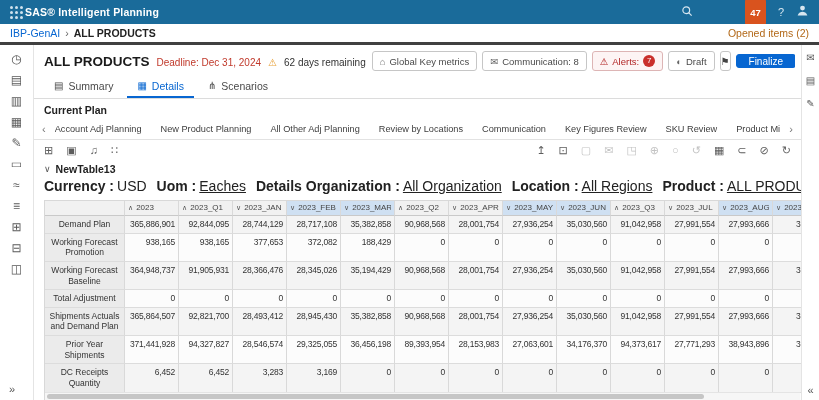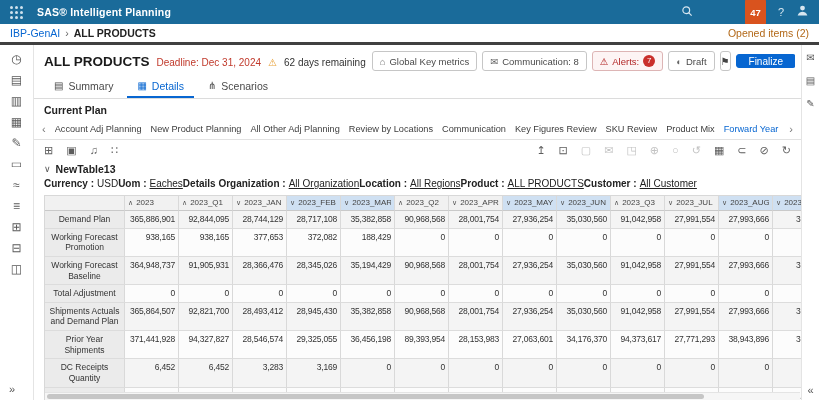--- a/index.html
+++ b/index.html
@@ -3,21 +3,21 @@
 <meta charset="utf-8">
 <style>
   *{margin:0;padding:0;box-sizing:border-box;}
   html,body{width:819px;height:400px;overflow:hidden;background:#fff;
     font-family:"Liberation Sans",sans-serif;}
   .app{width:819px;height:400px;display:flex;flex-direction:column;color:#333;}
 
   
   .topbar{height:24px;background:#1a6b9a;display:flex;justify-content:space-between;
     align-items:center;padding:0 10px;flex:0 0 auto;}
-  .tb-left{display:flex;align-items:center;gap:14px;}
+  .tb-left{display:flex;align-items:center;gap:2px;}
   .waffle{display:grid;grid-template-columns:repeat(3,3px);grid-gap:2px;cursor:pointer;}
   .waffle i{width:3px;height:3px;background:#cfe2ee;border-radius:50%;}
   .tb-title{color:#fff;font-size:10.5px;font-weight:bold;letter-spacing:.2px;}
   .tb-right{display:flex;align-items:center;gap:12px;color:#d7e6f0;}
   .nbadge{background:#d9531e;color:#fff;border-radius:8px;padding:12px 5px;font-size:9.5px;
     line-height:13px;font-weight:bold;cursor:pointer;margin-left:40px;}
   .helpq{font-size:11px;cursor:pointer;}
 
   
   .crumbrow{height:21px;background:#fff;border-bottom:3px solid #404040;display:flex;
@@ -72,35 +72,35 @@
     cursor:pointer;border-bottom:2px solid transparent;}
   .tab.active{color:#0766d1;border-bottom-color:#0766d1;}
   .tab-ic{font-size:10px;}
 
   .planrow{padding:5px 10px 3px;font-size:10.5px;font-weight:bold;color:#222;}
 
   
   .subtabs{display:flex;align-items:center;gap:9px;padding:0 8px;height:21px;
     border-bottom:1px solid #e2e2e2;white-space:nowrap;flex:0 0 auto;}
   .subnav-chev{color:#777;font-size:11px;cursor:pointer;flex:0 0 auto;}
-  .subtab-list{display:flex;gap:9px;flex:1;min-width:0;overflow:hidden;align-items:center;}
+  .subtab-list{display:flex;gap:19px;flex:1;min-width:0;overflow:hidden;align-items:center;}
   .subtab{font-size:9.2px;color:#3d3d3d;cursor:pointer;}
   .subtab.active{color:#0766d1;}
 
   
   .toolbar{display:flex;align-items:center;justify-content:space-between;padding:5px 10px 3px;}
   .tb-group{display:flex;gap:13px;align-items:center;}
   .tool{font-size:11px;color:#5d5d5d;cursor:pointer;line-height:1;}
   .tool.disabled{color:#c2c2c2;cursor:default;}
 
   .sectionrow{display:flex;gap:5px;align-items:center;padding:4px 10px 1px;font-size:10.5px;
     font-weight:bold;color:#222;}
   .sec-chev{font-weight:normal;color:#555;font-size:9px;cursor:pointer;}
 
-  .filters{display:flex;gap:0;padding:2px 10px 4px;font-size:10px;white-space:nowrap;
+  .filters{display:flex;gap:10px;padding:2px 10px 4px;font-size:14px;white-space:nowrap;
     overflow:hidden;}
   .filter{display:inline-flex;gap:3px;align-items:baseline;}
   .f-lb{font-weight:bold;color:#222;}
   .f-val{color:#222;}
   .f-val.link{text-decoration:underline;cursor:pointer;}
 
   
   .tablewrap{margin:2px 0 0 10px;flex:1;min-height:0;position:relative;overflow:hidden;
     border-top:1px solid #d8d8d8;border-left:1px solid #d8d8d8;}
   .g-row{display:flex;width:782px;}

